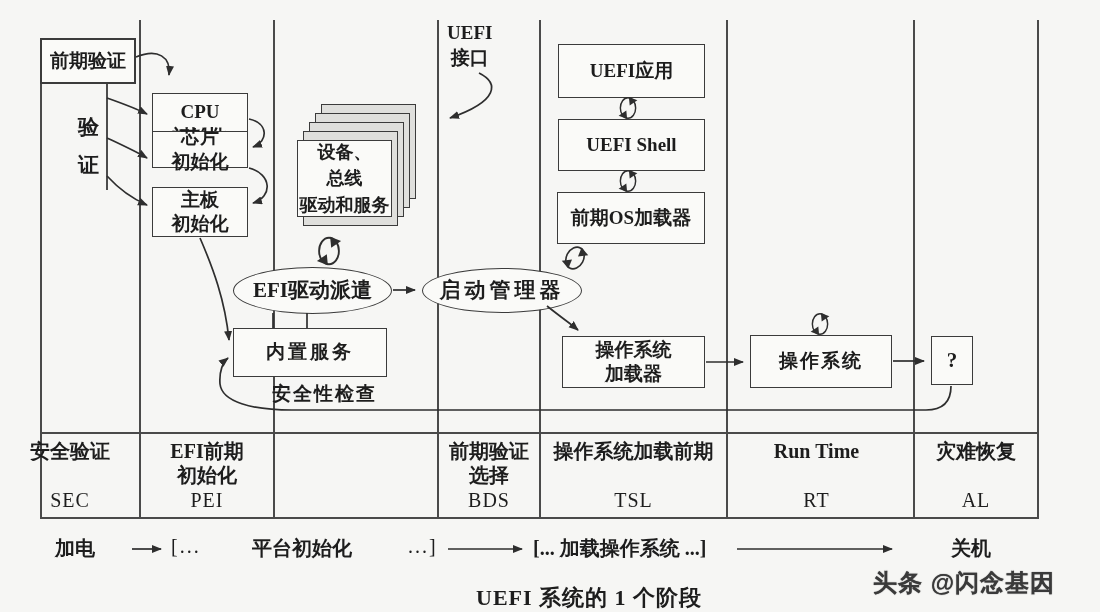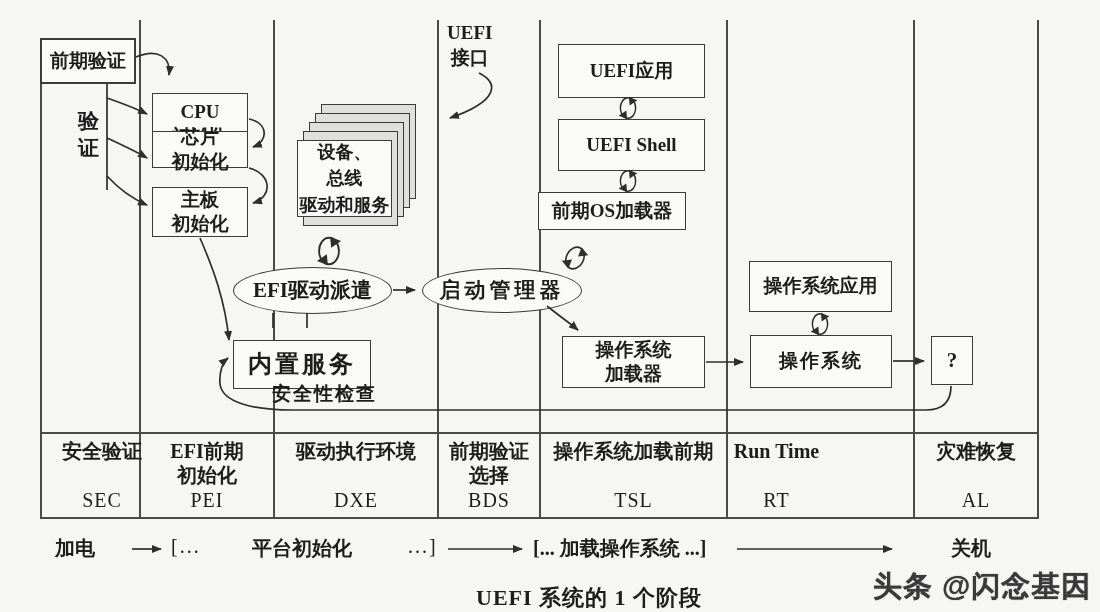--- a/index.html
+++ b/index.html
@@ -35,21 +35,21 @@
     display:flex;flex-direction:column;align-items:center;justify-content:space-between;
     padding:7px 0 6px 0;font-size:20px;text-align:center;
   }
   .phase-name{font-weight:600;line-height:1.22;}
   .phase-abbr{font-weight:500;letter-spacing:1px;}
   
   .tl{position:absolute;top:535px;z-index:2;font-size:20px;font-weight:600;white-space:nowrap;}
   .tl-bracket{font-weight:500;letter-spacing:2px;}
   .caption{position:absolute;z-index:2;font-size:22px;font-weight:600;letter-spacing:1px;}
   .watermark{
-    position:absolute;z-index:4;font-size:29px;font-weight:700;letter-spacing:1px;
+    position:absolute;z-index:4;font-size:24px;font-weight:700;letter-spacing:1px;
     color:#3a3a3a;text-shadow:0 0 1px #555;
     font-family:"Liberation Sans","DejaVu Sans",sans-serif;
   }
 </style>
 </head>
 <body>
 
 <div class="canvas">
 
   <div class="vline" style="left:139px;top:20px;height:498px"></div>
@@ -113,21 +113,21 @@
     <use href="#loopicon" transform="translate(628,108) scale(0.85)"></use>
     <use href="#loopicon" transform="translate(628,181) scale(0.85)"></use>
     <use href="#loopicon" transform="translate(575,258) rotate(28) scale(0.95)"></use>
     <use href="#loopicon" transform="translate(820,324) scale(0.85)"></use>
   </svg>
 
   <div class="bx" style="left:40px;top:38px;width:96px;height:46px;border-width:2.5px">
     <span>前期验证</span>
   </div>
 
-  <div class="lbl" style="left:78px;top:108px;width:26px;font-size:21px;word-break:break-all;line-height:27px">验证</div>
+  <div class="lbl" style="left:78px;top:108px;width:26px;font-size:21px;word-break:break-all;line-height:38px">验证</div>
 
   <div class="bx" style="left:152px;top:93px;width:96px;height:63px">
     <span>CPU</span>
     <span>初始化</span>
   </div>
   <div class="bx" style="left:152px;top:131px;width:96px;height:37px">
     <span>芯片</span>
     <span>初始化</span>
   </div>
   <div class="bx" style="left:152px;top:187px;width:96px;height:50px">
@@ -145,92 +145,82 @@
     <span>驱动和服务</span>
   </div>
 
   <div class="bx ellipse" style="left:233px;top:267px;width:159px;height:47px;font-size:21px">
     <span>EFI驱动派遣</span>
   </div>
   <div class="bx ellipse" style="left:422px;top:268px;width:160px;height:45px;font-size:21px;letter-spacing:4px">
     <span>启动管理器</span>
   </div>
 
-  <div class="bx" style="left:233px;top:340px;width:138px;height:49px;font-size:24px;letter-spacing:3px">
+  <div class="bx" style="left:233px;top:328px;width:154px;height:49px;font-size:19px;letter-spacing:3px">
     <span>内置服务</span>
   </div>
   <div class="lbl" style="left:272px;top:381px;font-size:19px;letter-spacing:2px">安全性检查</div>
 
   <div class="lbl" style="left:447px;top:20px;font-size:19px;line-height:25px;text-align:center">
     <div>UEFI</div>
     <div>接口</div>
   </div>
 
   <div class="bx" style="left:558px;top:119px;width:147px;height:52px">
     <span>UEFI Shell</span>
   </div>
   <div class="bx" style="left:558px;top:44px;width:147px;height:54px">
     <span>UEFI应用</span>
   </div>
-  <div class="bx" style="left:538px;top:192px;width:148px;height:38px">
+  <div class="bx" style="left:557px;top:192px;width:148px;height:52px">
     <span>前期OS加载器</span>
   </div>
 
   <div class="bx" style="left:562px;top:336px;width:143px;height:52px;font-size:19px">
     <span>操作系统</span>
     <span>加载器</span>
   </div>
 
-  <div class="bx" style="left:749px;top:261px;width:143px;height:51px">
-    <span>操作系统应用</span>
-  </div>
   <div class="bx" style="left:750px;top:335px;width:142px;height:53px;letter-spacing:2px">
     <span>操作系统</span>
   </div>
 
   <div class="bx" style="left:931px;top:336px;width:42px;height:49px;font-size:21px">
     <span>?</span>
   </div>
 
-  <div class="phase-cell" style="left:56px;width:92px">
+  <div class="phase-cell" style="left:24px;width:92px">
     <div class="phase-name">
       <div>安全验证</div>
       <div></div>
     </div>
     <div class="phase-abbr">SEC</div>
   </div>
   <div class="phase-cell" style="left:140px;width:134px">
     <div class="phase-name">
       <div>EFI前期</div>
       <div>初始化</div>
     </div>
     <div class="phase-abbr">PEI</div>
   </div>
-  <div class="phase-cell" style="left:274px;width:164px">
-    <div class="phase-name">
-      <div>驱动执行环境</div>
-      <div></div>
-    </div>
-    <div class="phase-abbr">DXE</div>
-  </div>
   <div class="phase-cell" style="left:438px;width:102px">
     <div class="phase-name">
       <div>前期验证</div>
       <div>选择</div>
     </div>
     <div class="phase-abbr">BDS</div>
   </div>
   <div class="phase-cell" style="left:540px;width:187px">
     <div class="phase-name">
       <div>操作系统加载前期</div>
       <div></div>
     </div>
     <div class="phase-abbr">TSL</div>
   </div>
-  <div class="phase-cell" style="left:694px;width:165px">
+  <div class="phase-cell" style="left:734px;width:165px">
     <div class="phase-name">
       <div>Run Time</div>
       <div></div>
     </div>
     <div class="phase-abbr">RT</div>
   </div>
   <div class="phase-cell" style="left:914px;width:124px">
     <div class="phase-name">
       <div>灾难恢复</div>
       <div></div>

